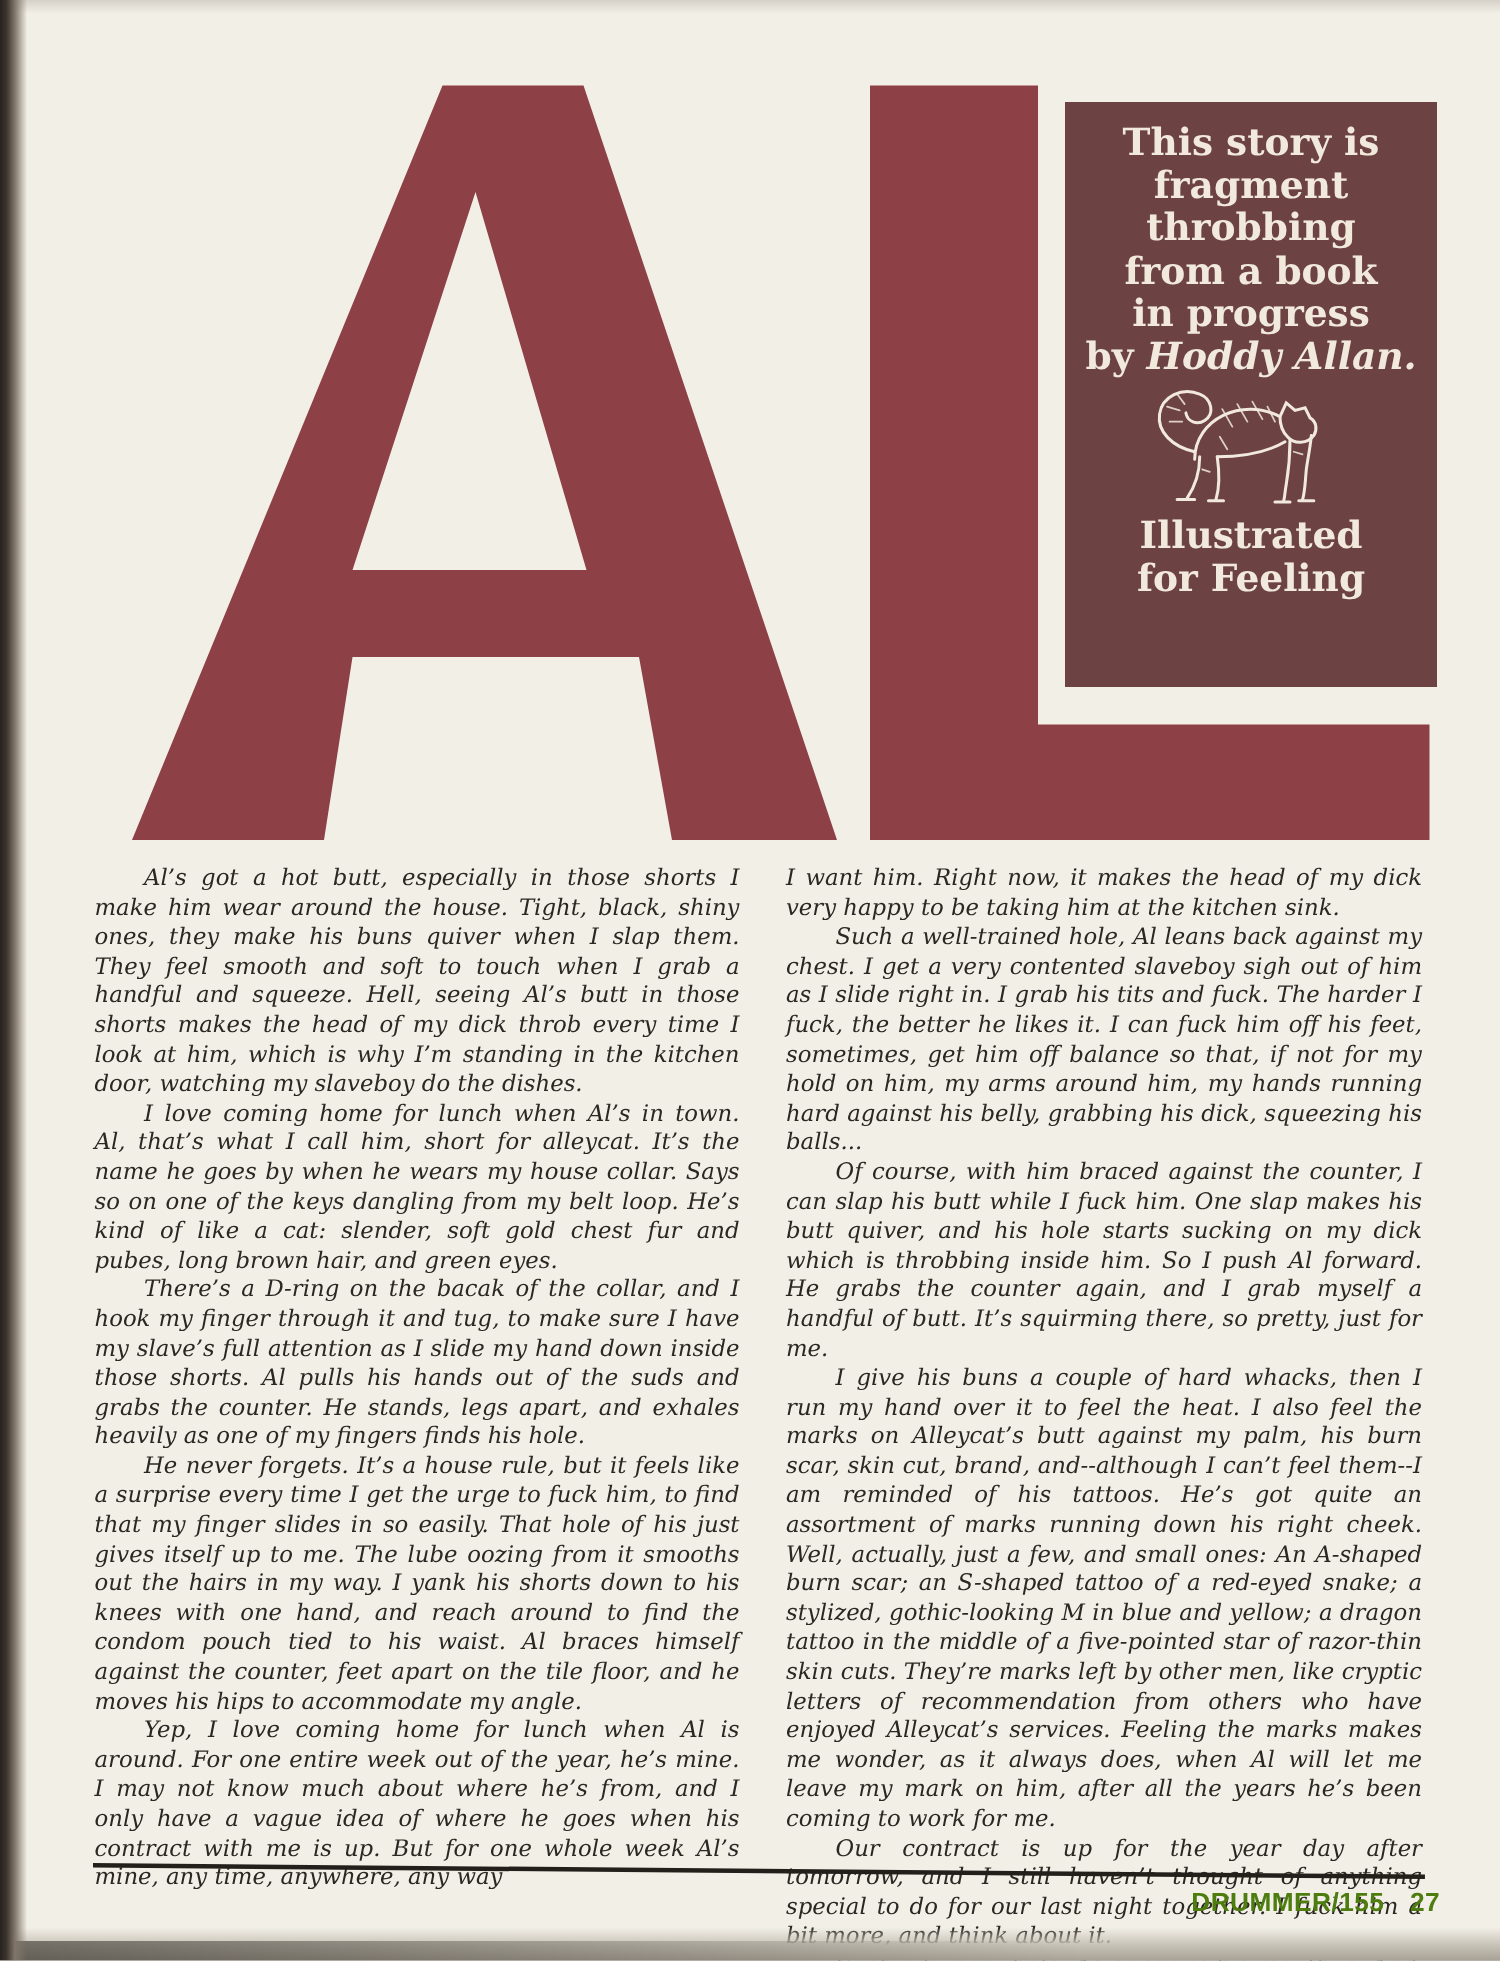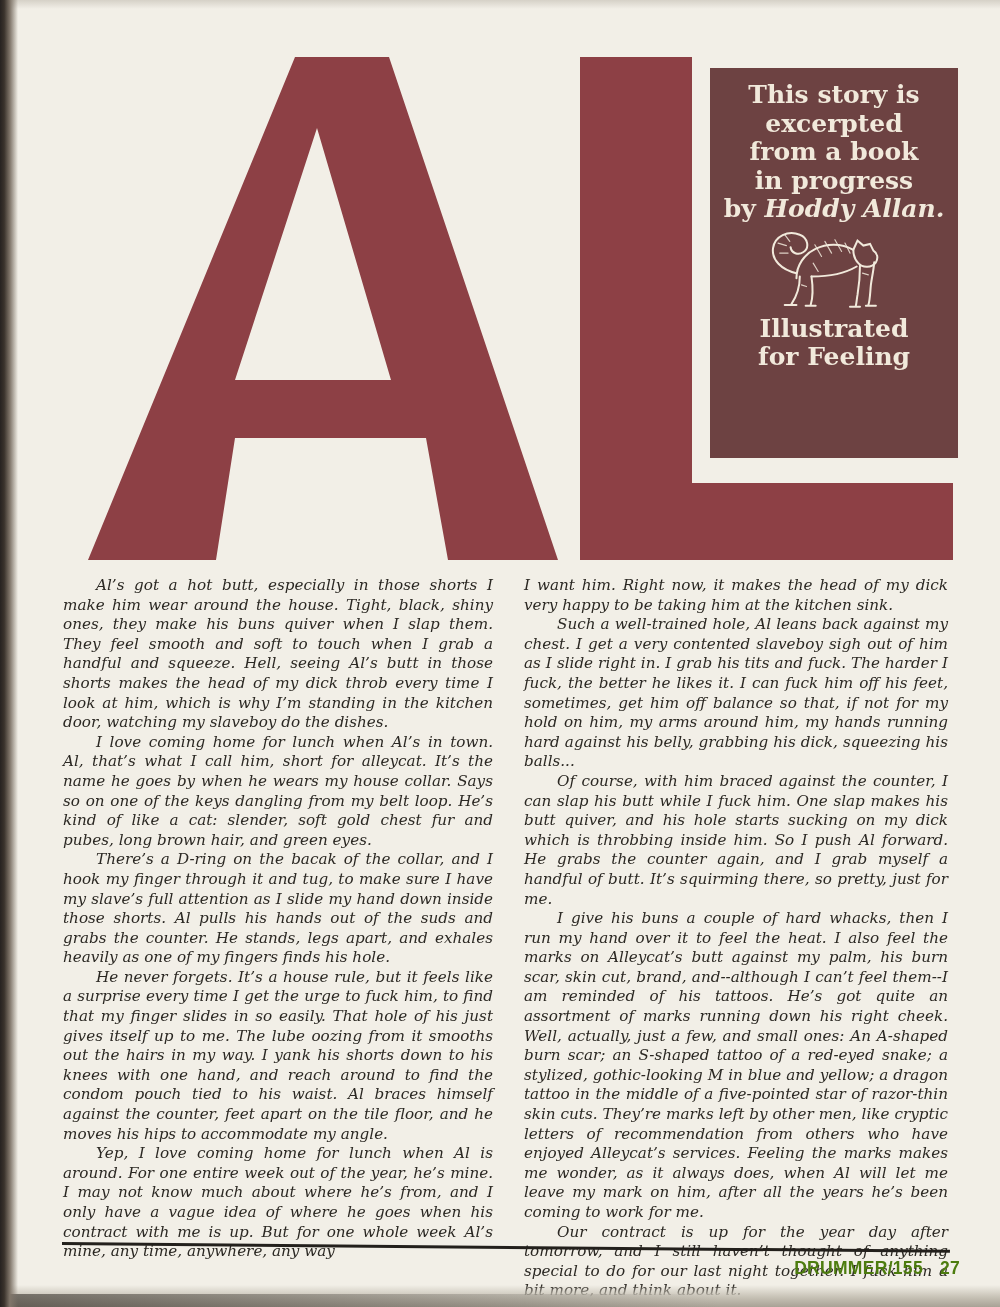--- a/index.html
+++ b/index.html
@@ -71,21 +71,22 @@
 
   <svg class="masthead-svg" viewBox="0 0 1000 1307" xmlns="http://www.w3.org/2000/svg">
     <path fill="#8d4045" fill-rule="evenodd" d="M88 560 L295 57 L389 57 L558 560 L448 560 L426 438 L235 438 L216 560 Z
              M317 128 L391 380 L235 380 Z"></path>
     <path fill="#8d4045" d="M580 57 L692 57 L692 483 L953 483 L953 560 L580 560 Z"></path>
   </svg>
 
   <div class="credit-box">
     <div>
         <div class="iline">This story is</div>
-        <div class="iline">excerpted</div>
+        <div class="iline">fragment</div>
+        <div class="iline">throbbing</div>
         <div class="iline">from a book</div>
         <div class="iline">in progress</div>
       </div>
     <div class="iline"><span>by </span><i>Hoddy Allan.</i></div>
 
     <div class="cat-wrap">
       <svg viewBox="0 0 170 110" xmlns="http://www.w3.org/2000/svg" fill="none" stroke="#f1e9db" stroke-width="2.4" stroke-linecap="round">
 
         <path d="M40 66 C40 34 78 16 108 32"></path>
         <path d="M108 32 L113 21 L120 27 L128 25 L132 33 C137 36 138 42 135 47 C130 54 119 54 114 48 C110 44 108 38 108 32 Z"></path>

